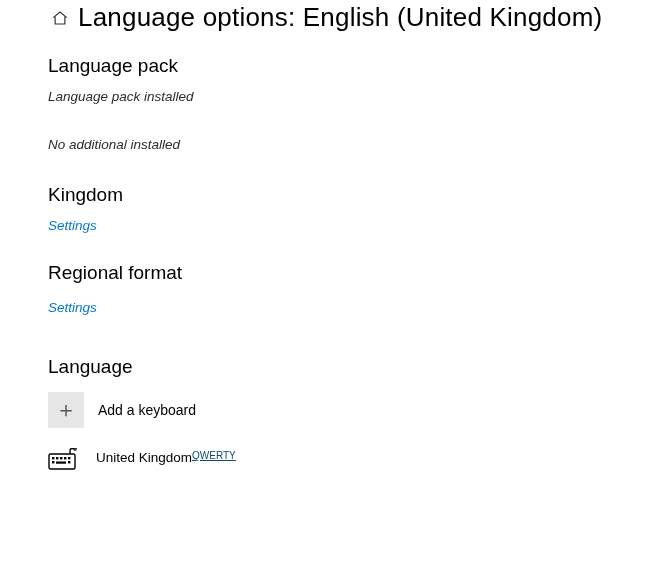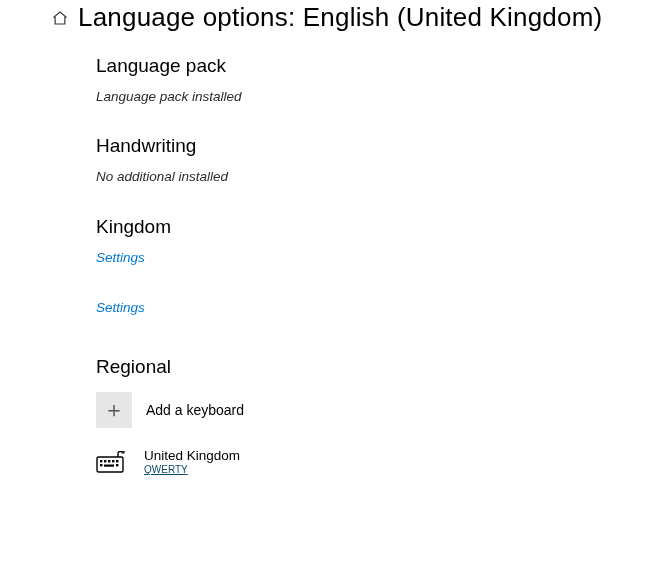--- a/index.html
+++ b/index.html
@@ -23,21 +23,21 @@
   .home-btn {
     display:flex; align-items:center; justify-content:center;
     width: 24px; height: 24px;
     cursor: pointer;
   }
   .page-title {
     font-size: 26px;
     font-weight: 350;
     letter-spacing: 0.2px;
   }
-  .section { margin-bottom: 28px; margin-left: 48px; }
+  .section { margin-bottom: 28px; }
   .section-h {
     font-size: 19px;
     font-weight: 400;
     margin-bottom: 10px;
   }
   .section-body {
     font-size: 13.5px;
     color: #2b2b2b;
     line-height: 1.5;
     font-style: italic;
@@ -63,21 +63,21 @@
     display:flex; align-items:center; justify-content:center;
     cursor: pointer;
     font-size: 22px;
     color: #555;
     font-weight: 300;
     line-height: 1;
   }
   .kb-add-label { font-size: 14px; }
   .kb-item { margin-top: 20px; }
   .kb-icon { width: 34px; display:flex; align-items:center; }
-  .kb-meta { display:flex; flex-direction:column; line-height:1.25; }
+  .kb-meta { display:flex; line-height:1.25; }
   .kb-name { font-size: 13.5px; }
   .kb-sub { font-size: 10px; color: #0c4a6e; text-decoration: underline; }
 </style>
 </head>
 <body>
 
 <div class="content">
   <div class="header">
     <div class="home-btn">
       <svg width="18" height="18" viewBox="0 0 24 24" fill="none" stroke="#333" stroke-width="1.6">
@@ -87,35 +87,35 @@
     </div>
     <div class="page-title">Language options: English (United Kingdom)</div>
   </div>
 
   <div class="section">
     <div class="section-h">Language pack</div>
     <div class="section-body">Language pack installed</div>
   </div>
 
   <div class="section">
-    <div class="section-h">Handwriting</div>
     <div class="section-body">No additional installed</div>
   </div>
 
   <div class="section">
     <div class="section-h">Kingdom</div>
     <span class="link">Settings</span>
   </div>
 
   <div class="section">
+    <div class="section-h">Regional format</div>
     <span class="link link2">Settings</span>
   </div>
 
   <div class="section keyboards">
-    <div class="section-h">Regional</div>
+    <div class="section-h">Language</div>
 
     <div class="kb-row">
       <div class="kb-plus">
         <span>＋</span>
       </div>
       <span class="kb-add-label">Add a keyboard</span>
     </div>
 
     <div class="kb-row kb-item">
       <div class="kb-icon">

